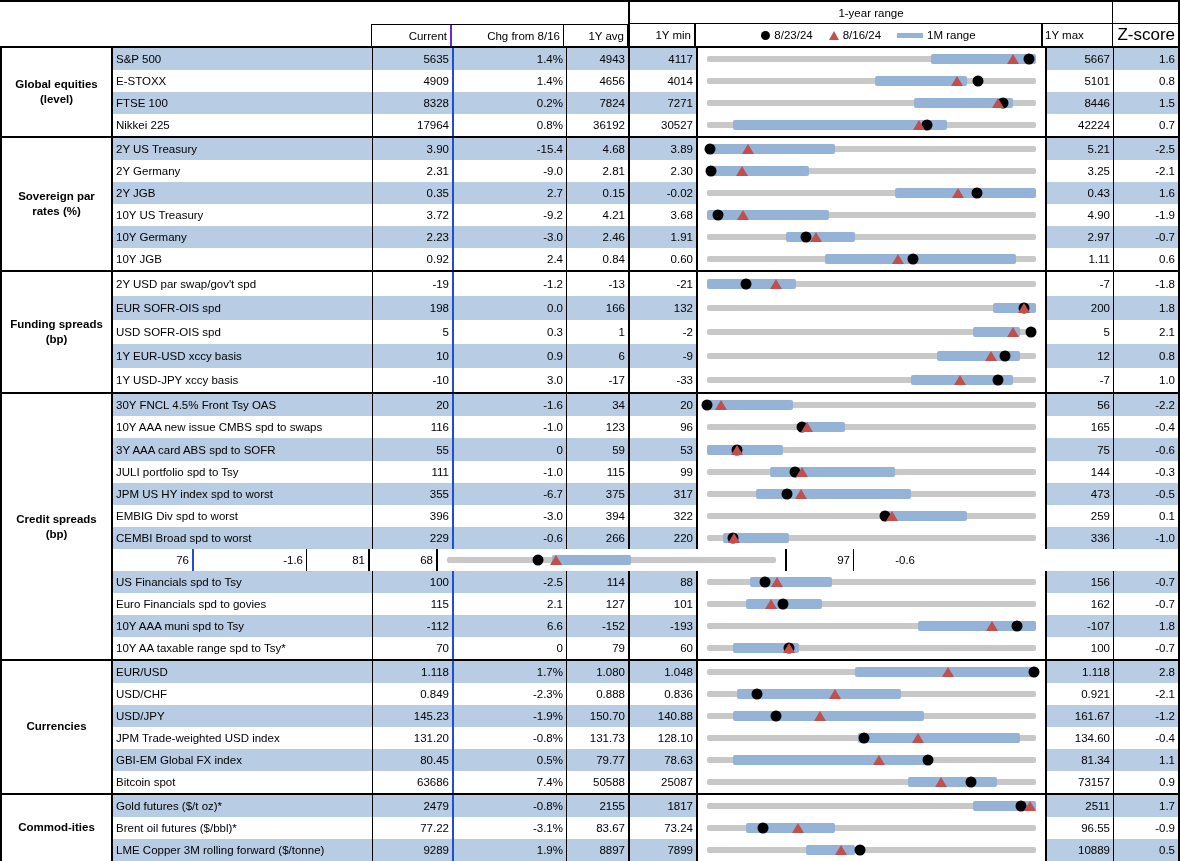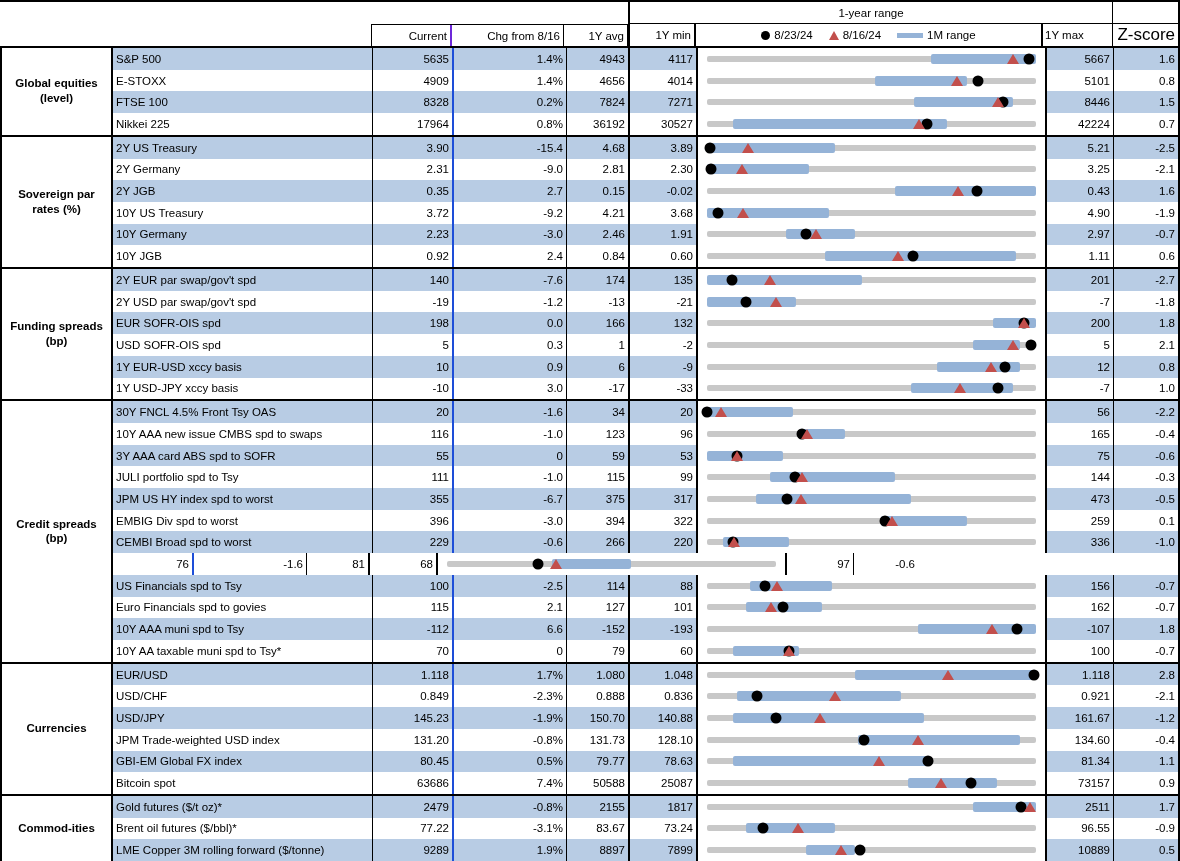--- a/index.html
+++ b/index.html
@@ -286,37 +286,20 @@
     <div class="c v cell-max">1.11</div>
     <div class="c v cell-z">0.6</div>
   </div>
 </div>
   </div>
 
   <div class="section" style="flex-grow: 6;">
     <div class="cat">Funding spreads
 (bp)</div>
     <div class="rows">
-  <div class="row hl">
-    <div class="c cell-label">2Y EUR par swap/gov't spd</div>
-    <div class="c v cell-current">140</div>
-    <div class="c v cell-chg">-7.6</div>
-    <div class="c v cell-avg">174</div>
-    <div class="c v cell-min">135</div>
-    <div class="c cell-chart">
-      <div class="track-zone">
-        <div class="track"></div>
-        <div class="rbar" style="left: 0%; width: 47%;"></div>
-        <div class="mdot" style="left: 7.6%;"></div>
-        <div class="mtri" style="left: 19.1%;"></div>
-      </div>
-    </div>
-    <div class="c v cell-max">201</div>
-    <div class="c v cell-z">-2.7</div>
-  </div>
 
   <div class="row">
     <div class="c cell-label">2Y USD par swap/gov't spd</div>
     <div class="c v cell-current">-19</div>
     <div class="c v cell-chg">-1.2</div>
     <div class="c v cell-avg">-13</div>
     <div class="c v cell-min">-21</div>
     <div class="c cell-chart">
       <div class="track-zone">
         <div class="track"></div>
@@ -598,21 +581,21 @@
         <div class="rbar" style="left: 64%; width: 36%;"></div>
         <div class="mdot" style="left: 94.2%;"></div>
         <div class="mtri" style="left: 86.5%;"></div>
       </div>
     </div>
     <div class="c v cell-max">-107</div>
     <div class="c v cell-z">1.8</div>
   </div>
 
   <div class="row">
-    <div class="c cell-label">10Y AA taxable muni spd to Tsy*</div>
+    <div class="c cell-label">10Y AA taxable range spd to Tsy*</div>
     <div class="c v cell-current">70</div>
     <div class="c v cell-chg">0</div>
     <div class="c v cell-avg">79</div>
     <div class="c v cell-min">60</div>
     <div class="c cell-chart">
       <div class="track-zone">
         <div class="track"></div>
         <div class="rbar" style="left: 8%; width: 20%;"></div>
         <div class="mdot" style="left: 25%;"></div>
         <div class="mtri" style="left: 25%;"></div>

